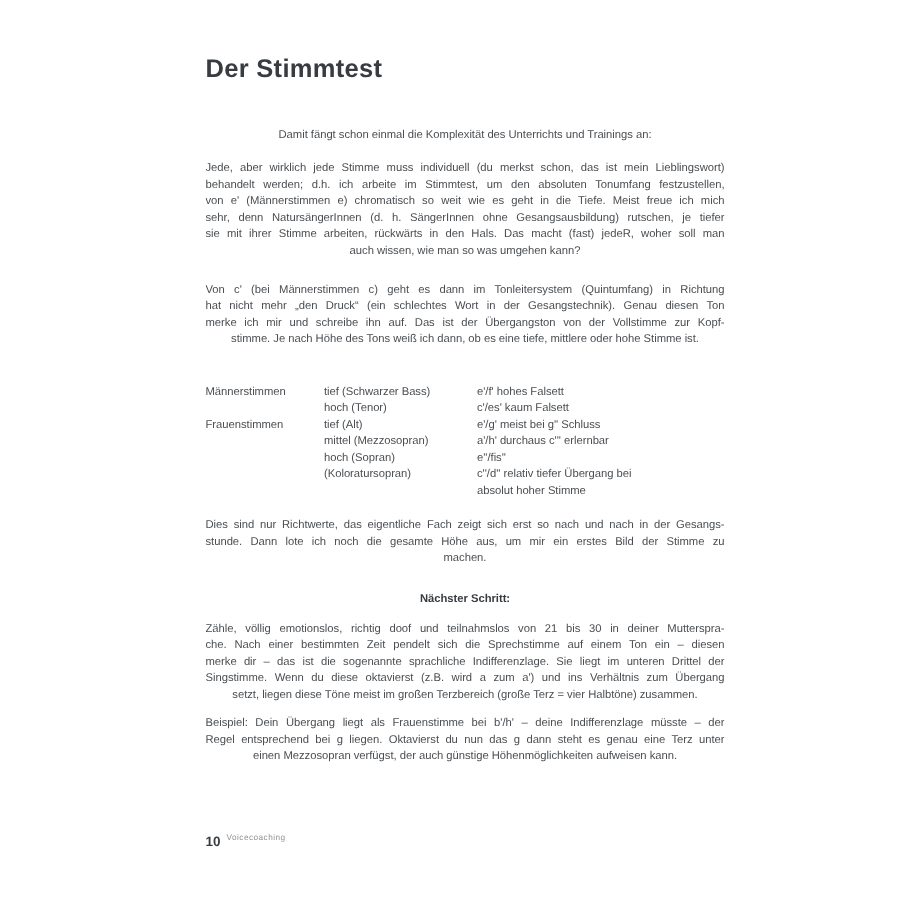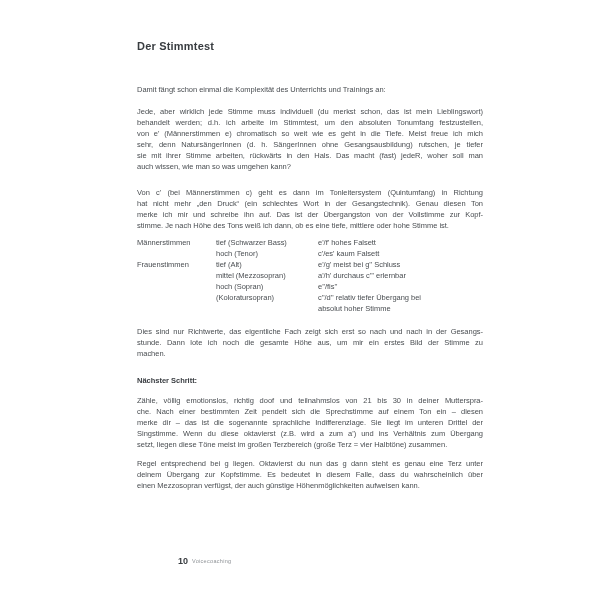--- a/index.html
+++ b/index.html
@@ -10,33 +10,34 @@
   }
   body { position: relative; color: var(--body-text, #4a4e52); }
 
   .content {
     position: absolute;
     left: 137px; top: 38px;
     width: 346px;
   }
 
   .page-title {
-    font-size: 11px;
+    font-size: 17px;
     line-height: 16px;
     font-weight: bold;
     color: var(--heading-text, #383c40);
     letter-spacing: 0.2px;
   }
 
   .line {
     font-size: 7.5px;
     line-height: 11px;
     height: 11px;
     overflow: hidden;
     letter-spacing: -0.02px;
+    text-align: center;
   }
   .line.full {
     text-align: justify;
     text-align-last: justify;
   }
   strong { font-weight: bold; color: var(--heading-text, #383c40); }
 
   .heading .line { font-weight: bold; color: var(--heading-text, #383c40); }
 
   .vtable .trow { display: flex; height: 11px; }
@@ -49,33 +50,32 @@
     flex: 0 0 auto;
   }
   .tcell.c0 { width: 79px; }
   .tcell.c1 { width: 102px; }
   .tcell.c2 { flex: 1 1 auto; }
 
   
   #blk-intro  { margin-top: 30px; }
   #blk-p1     { margin-top: 11px; }
   #blk-p2     { margin-top: 15px; }
-  #blk-table1 { margin-top: 6px;  }
+  #blk-table1 { margin-top: 24px;  }
   #blk-p3     { margin-top: 12px; }
   #blk-h1     { margin-top: 16px; }
   #blk-p4     { margin-top: 9px;  }
   #blk-p5     { margin-top: 8px;  }
 
   .footer {
     position: absolute;
     left: 137px; top: 556px;
     display: flex;
-    align-items: center;
+    align-items: flex-start;
     gap: 4px;
-    margin-left: 41px;
   }
   .footer .pagenum {
     font-size: 9px;
     font-weight: bold;
     color: var(--heading-text, #383c40);
   }
   .footer .booktitle {
     font-size: 5.5px;
     color: var(--footer-muted, #8e9296);
     letter-spacing: 0.3px;
@@ -150,22 +150,22 @@
         <div class="line">Nächster Schritt:</div>
       </div>
       <div id="blk-p4" class="para">
         <div class="line full">Zähle, völlig emotionslos, richtig doof und teilnahmslos von 21 bis 30 in deiner Mutterspra-</div>
         <div class="line full">che. Nach einer bestimmten Zeit pendelt sich die Sprechstimme auf einem Ton ein – diesen</div>
         <div class="line full">merke dir – das ist die sogenannte sprachliche Indifferenzlage. Sie liegt im unteren Drittel der</div>
         <div class="line full">Singstimme. Wenn du diese oktavierst (z.B. wird a zum a') und ins Verhältnis zum Übergang</div>
         <div class="line">setzt, liegen diese Töne meist im großen Terzbereich (große Terz = vier Halbtöne) zusammen.</div>
       </div>
       <div id="blk-p5" class="para">
+        <div class="line full">Beispiel: Dein Übergang liegt als Frauenstimme bei b'/h' – deine Indifferenzlage müsste – der</div>
         <div class="line full">Regel entsprechend bei g liegen. Oktavierst du nun das g dann steht es genau eine Terz unter</div>
-        <div class="line full">deinem Übergang zur Kopfstimme. Es bedeutet in diesem Falle, dass du wahrscheinlich über</div>
         <div class="line">einen Mezzosopran verfügst, der auch günstige Höhenmöglichkeiten aufweisen kann.</div>
       </div>
     </div>
 </div>
 
 <div class="footer">
   <span class="pagenum">10</span>
   <span class="booktitle">Voicecoaching</span>
 </div>
 

